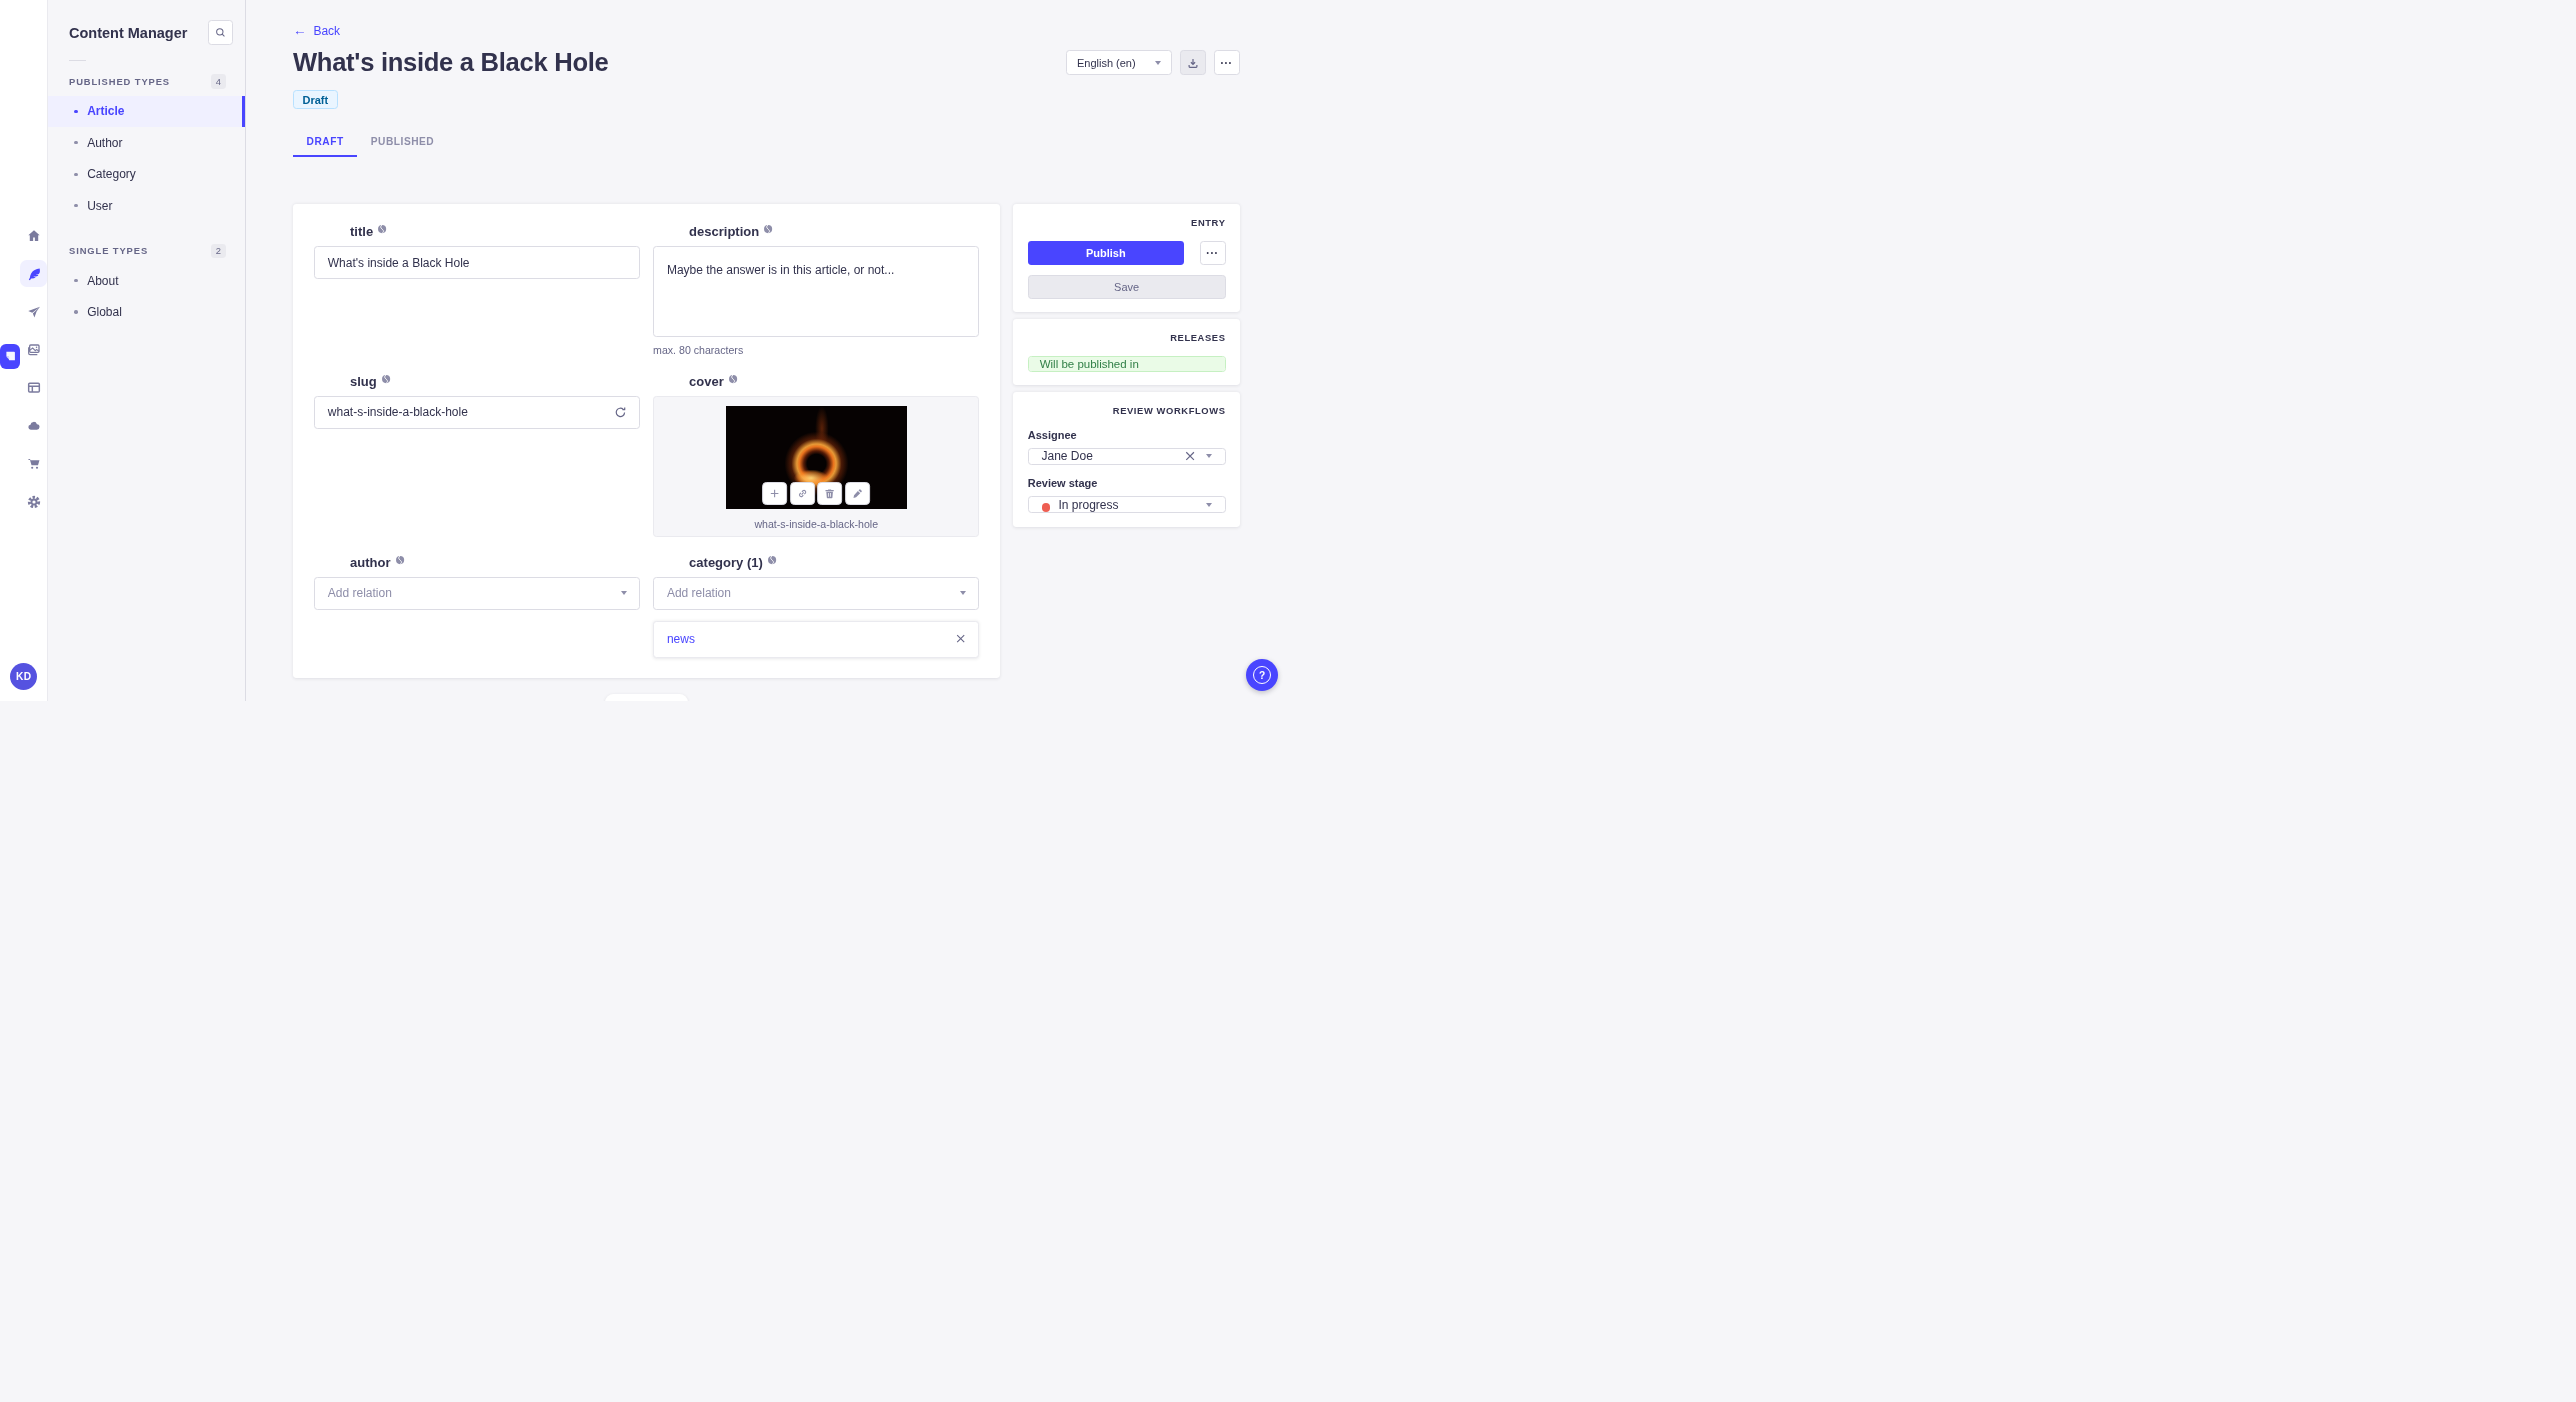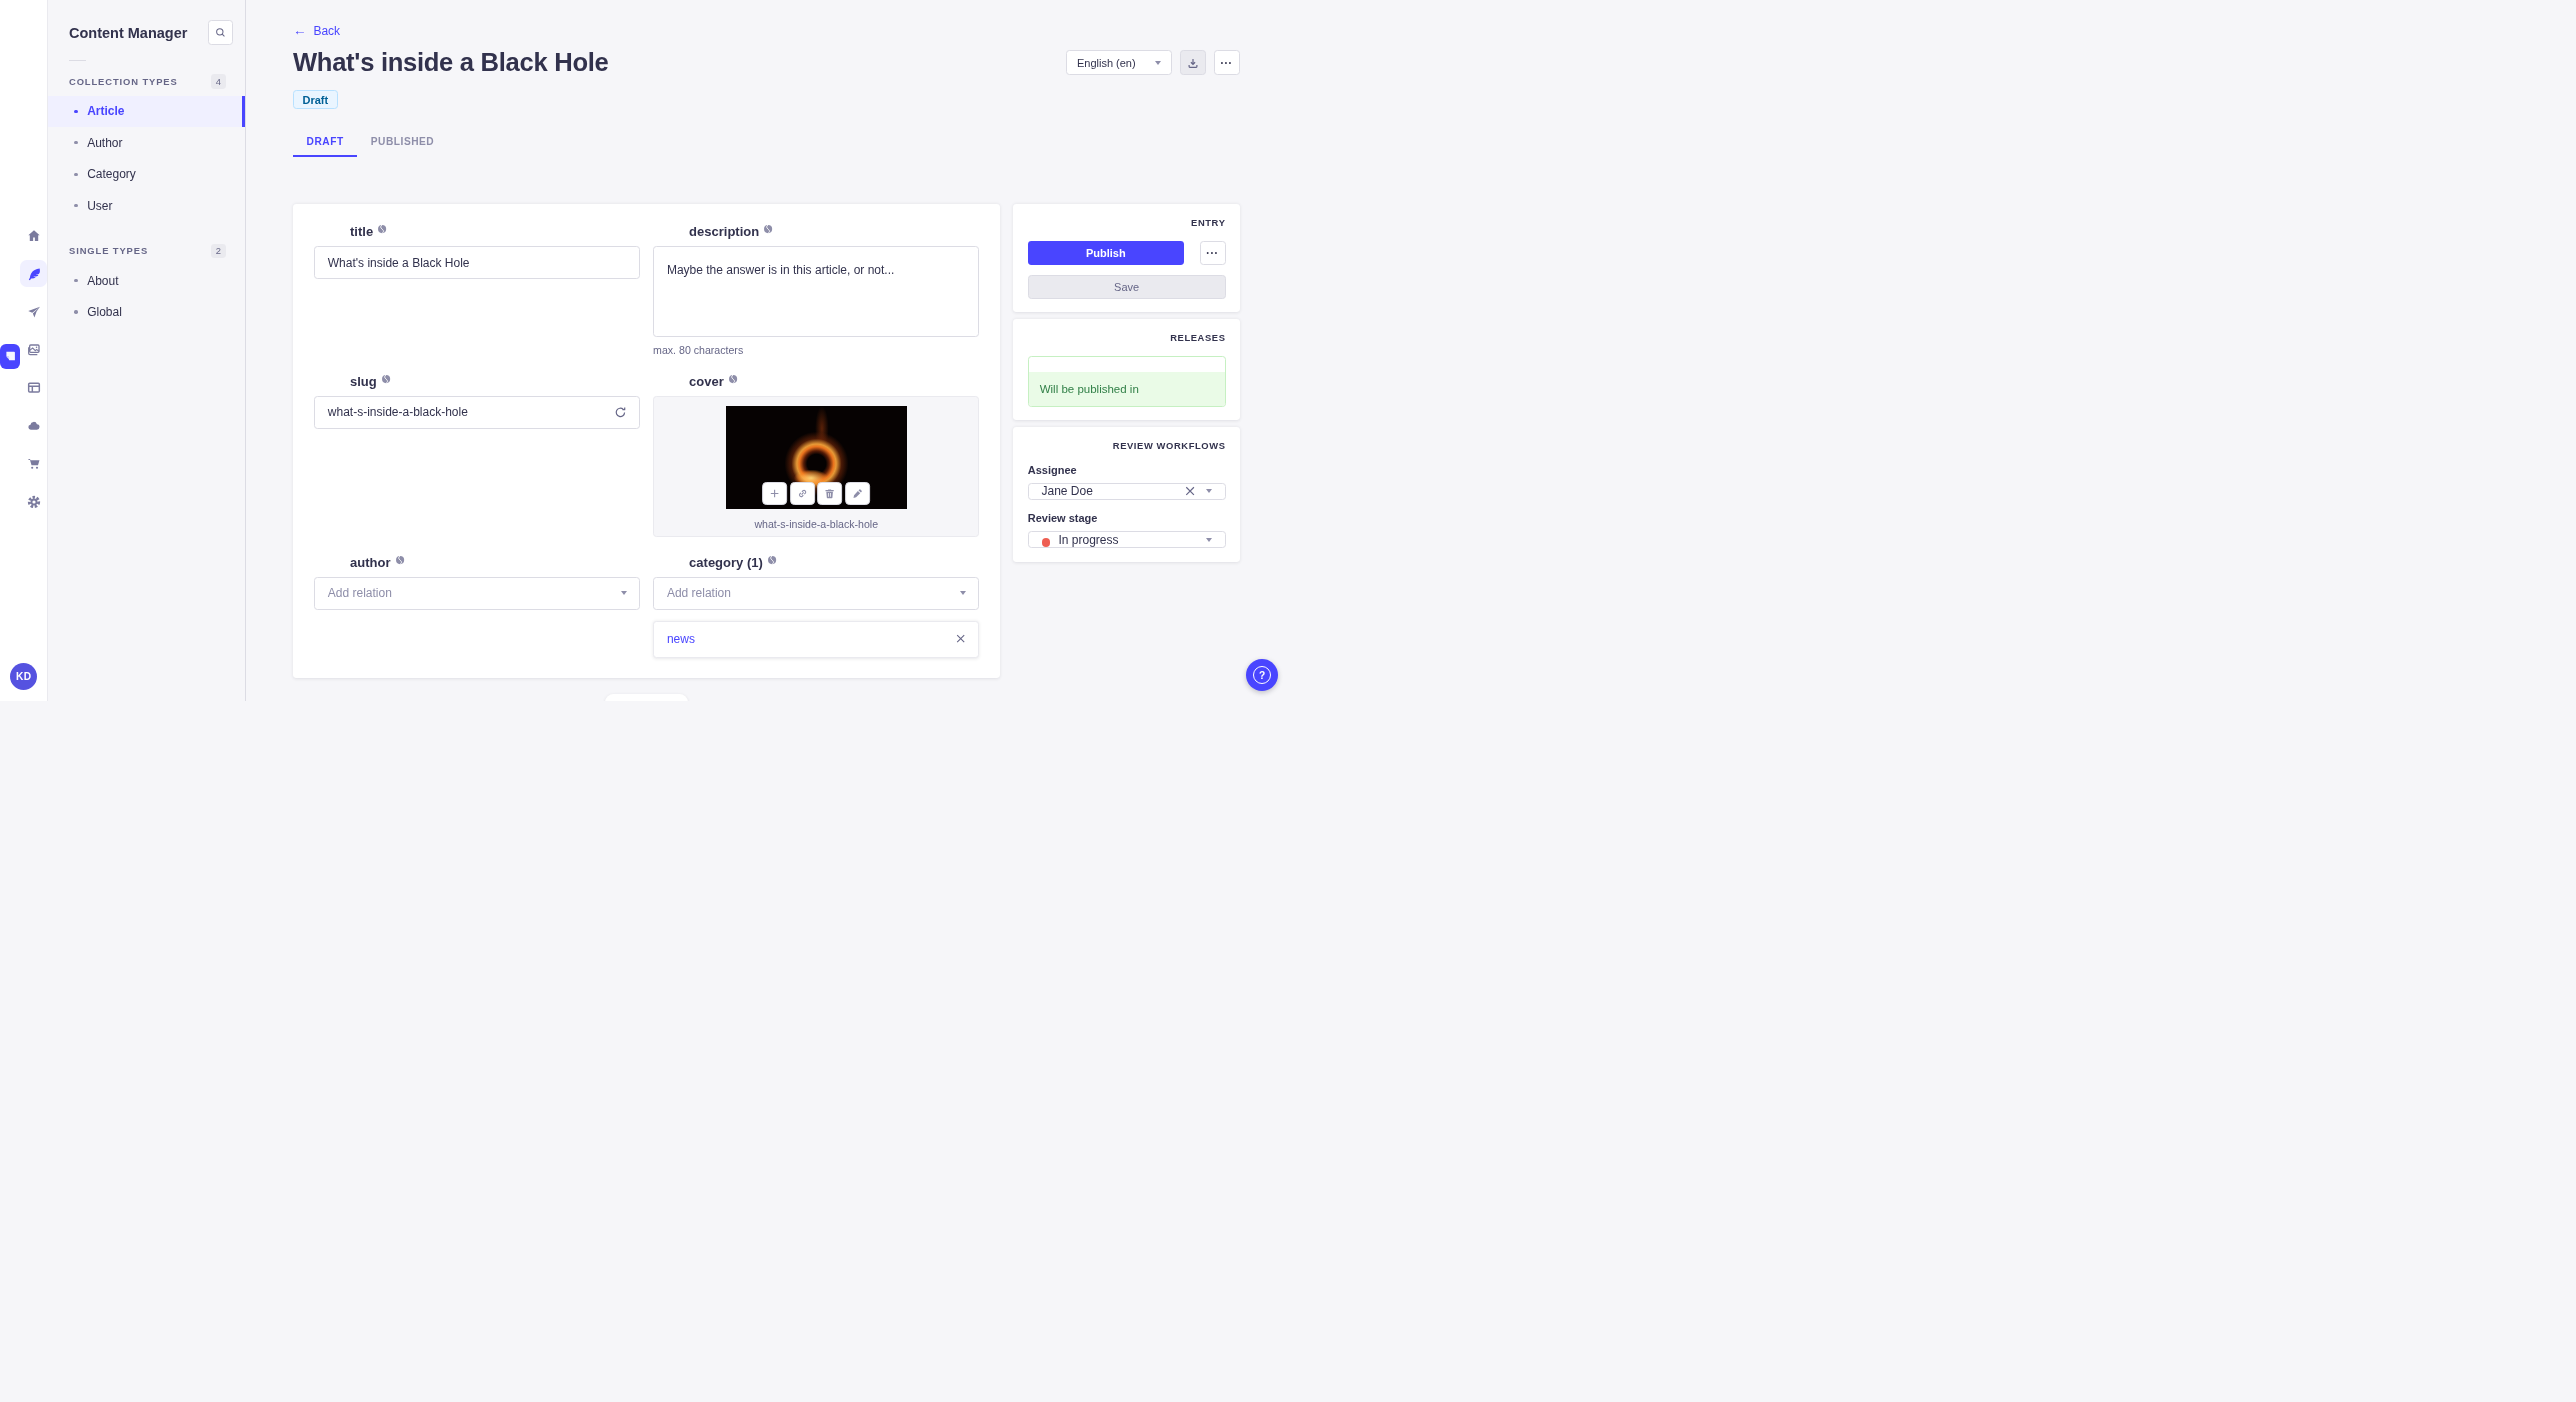--- a/index.html
+++ b/index.html
@@ -76,21 +76,21 @@
 
   
   .rightcol { width:227px; display:flex; flex-direction:column; gap:6.8px; }
   .panel { padding:12.8px 14.5px 13.6px; }
   .panel-title { font-size:9.4px; font-weight:bold; letter-spacing:0.6px; color:#32324D;text-align:right; }
   .entry-row { display:flex; gap:16px; margin-top:12.8px; }
   .btn-publish { flex:1; height:24px; background:#4945FF; color:#fff; font-size:11px; font-weight:bold; border:none; border-radius:3.4px; display:flex; align-items:center; justify-content:center; cursor:pointer; }
   .btn-more { width:25.6px; height:24px; background:#fff; border:0.9px solid #DCDCE4; border-radius:3.4px; display:flex; align-items:center; justify-content:center; cursor:pointer; }
   .btn-save { margin-top:10.2px; width:100%; height:24px; background:#EAEAEF; border:0.9px solid #DCDCE4; border-radius:3.4px; color:#666687; font-size:11px; display:flex; align-items:center; justify-content:center; cursor:pointer; }
   .release-card { margin-top:12.8px; border:0.9px solid #C6F0C2; border-radius:3.4px; overflow:hidden; }
-  .release-head { background:#EAFBE7; color:#328048; font-size:11.5px; padding:11px 11px;margin-top:15px; }
+  .release-head { background:#EAFBE7; color:#328048; font-size:11.5px; padding:1px 11px; }
   .release-body { background:#fff; padding:11px 11px 12px; }
   .release-name { font-size:12px; font-weight:bold; color:#32324D; }
   .release-date { font-size:10.6px; color:#666687; margin-top:6px; }
   .release-more { margin-top:11px; }
   .wf-label { font-size:11px; font-weight:bold; color:#32324D; margin-top:12.8px; }
   .wf-combo { margin-top:6.8px; height:17px; font-size:12px; }
   .wf-right { display:flex; align-items:center; gap:10.2px; }
   .stage-dot { width:8.5px; height:8.5px; border-radius:50%; background:#EE5E52; margin-right:8.5px; }
   .wf-left { display:flex; align-items:flex-end; }
 
@@ -170,21 +170,21 @@
     <div class="sb-search">
       <svg width="11" height="11" viewBox="0 0 16 16" fill="none" stroke="currentColor" stroke-width="1.5">
           <circle cx="7" cy="7" r="4.6"></circle>
           <path d="m10.5 10.5 3.2 3.2"></path>
         </svg>
     </div>
   </div>
   <div class="sb-divider"></div>
 
   <div class="sb-section-head">
-    <span class="sb-section-label">COLLECTION TYPES</span>
+    <span class="sb-section-label">PUBLISHED TYPES</span>
     <span class="sb-count">4</span>
   </div>
   <div class="sb-item active">
     <span class="dot"></span>
     <span>Article</span>
   </div>
   <div class="sb-item">
     <span class="dot"></span>
     <span>Author</span>
   </div>

